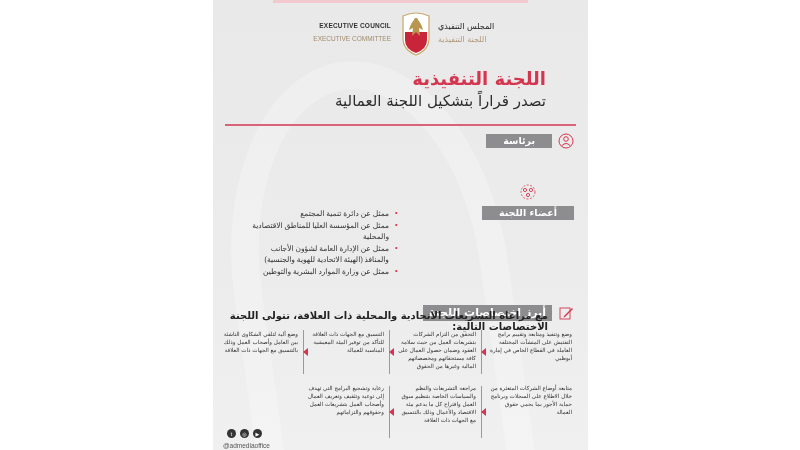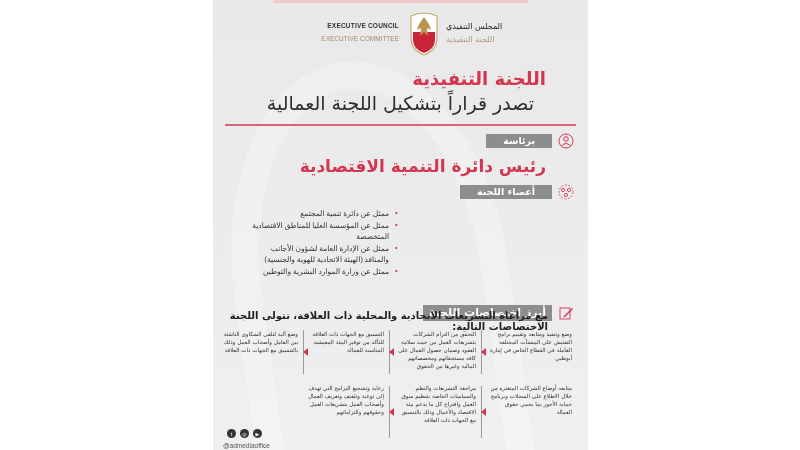--- a/index.html
+++ b/index.html
@@ -11,31 +11,31 @@
       position: absolute; left: 213px; top: 0; width: 375px; height: 450px;
       background: linear-gradient(180deg, #e9e9ea 0%, #ececed 60%, #f0f0f1 100%);
       overflow: hidden; direction: rtl;
     }
     .poster::before {
       content: ""; position: absolute; left: 20px; top: 60px; width: 220px; height: 380px;
       border: 28px solid rgba(255,255,255,0.25); border-radius: 50% 50% 0 0;
       transform: rotate(-8deg);
     }
     .top-pink { position: absolute; top: 0; left: 60px; right: 60px; height: 3px; background: #f1c9cf; }
-    .header { position: absolute; top: 10px; left: 8px; right: 0; height: 50px; direction: ltr; padding-left: 40px; }
+    .header { position: absolute; top: 10px; left: 0; right: 0; height: 50px; direction: ltr; padding-left: 40px; }
     .en-block { position: absolute; left: 88px; top: 12px; text-align: right; width: 90px; }
     .en1 { font-family: "Liberation Sans", sans-serif; font-size: 6.5px; font-weight: bold; color: #333; letter-spacing: 0.2px; }
     .en2 { font-family: "Liberation Sans", sans-serif; font-size: 6.5px; color: #a08a6a; margin-top: 6px; }
     .emblem { position: absolute; left: 187px; top: 0; width: 32px; height: 46px; }
     .ar-block { position: absolute; left: 225px; top: 12px; width: 80px; text-align: left; direction: rtl; }
     .ar1 { font-size: 8px; color: #222; }
     .ar2 { font-size: 8px; color: #b09a7a; margin-top: 4px; }
 
     .title { position: absolute; right: 42px; top: 68px; font-size: 18px; font-weight: bold; color: #d4364f; }
-    .subtitle { position: absolute; right: 54px; top: 92px; font-size: 19px; color: #2d2d2d; }
+    .subtitle { position: absolute; right: 42px; top: 92px; font-size: 15px; color: #2d2d2d; }
     .rule { position: absolute; left: 12px; right: 12px; top: 124px; height: 2px; background: #d86478; }
 
     .sec-row { position: absolute; right: 14px; display: flex; align-items: center; gap: 6px; }
     .sec-icon { width: 16px; height: 16px; display: inline-flex; align-items: center; justify-content: center; }
     .sec-label { background: #8d8d8f; color: #fff; font-size: 9.5px; font-weight: bold; padding: 1px 17px 2px; }
     .sec-label.big { font-size: 11px; padding: 1px 6px 2px; }
     .chair { position: absolute; right: 42px; top: 156px; font-size: 17px; font-weight: bold; color: #d4364f; }
 
     .members { position: absolute; top: 208px; font-size: 7.5px; color: #333; line-height: 11.5px; list-style: none; margin: 0; padding: 0; }
     .members li { position: relative; padding-right: 9px; font-family: Liberation Serif, serif; }
@@ -84,37 +84,36 @@
   <div class="sec-row" style="top:133px;">
     <span class="sec-icon">
       <svg width="16" height="16" viewBox="0 0 16 16">
           <circle cx="8" cy="8" r="7" fill="none" stroke="#d4364f" stroke-width="1"></circle>
           <circle cx="8" cy="6" r="2.3" fill="none" stroke="#d4364f" stroke-width="1"></circle>
           <path d="M4 12.5 Q8 8.5 12 12.5" fill="none" stroke="#d4364f" stroke-width="1"></path>
         </svg>
     </span>
     <span class="sec-label">برئاسة</span>
   </div>
-  <div class="chair">رئيس دائرة التنمية الاقتصادية</div>
 
-  <div class="sec-row" style="top:184px;">
+  <div class="sec-row" style="top:184px;flex-direction:column;">
     <span class="sec-icon">
       <svg width="16" height="16" viewBox="0 0 16 16">
           <circle cx="8" cy="8" r="7" fill="none" stroke="#d4364f" stroke-width="0.8" stroke-dasharray="2 1.5"></circle>
           <circle cx="5" cy="6" r="1.6" fill="none" stroke="#d4364f" stroke-width="0.9"></circle>
           <circle cx="11" cy="6" r="1.6" fill="none" stroke="#d4364f" stroke-width="0.9"></circle>
           <circle cx="8" cy="11" r="1.6" fill="none" stroke="#d4364f" stroke-width="0.9"></circle>
         </svg>
     </span>
     <span class="sec-label">أعضاء اللجنة</span>
   </div>
 
   <ul class="members col2">
     <li>ممثل عن دائرة تنمية المجتمع</li>
-    <li>ممثل عن المؤسسة العليا للمناطق الاقتصادية المتخصصة</li>
+    <li>ممثل عن المؤسسة العليا للمناطق الاقتصادية والمحلية</li>
     <li>ممثل عن الإدارة العامة لشؤون الأجانب والمنافذ (الهيئة الاتحادية للهوية والجنسية)</li>
     <li>ممثل عن وزارة الموارد البشرية والتوطين</li>
   </ul>
 
   <div class="sec-row" style="top:305px;">
     <span class="sec-icon">
       <svg width="16" height="16" viewBox="0 0 16 16">
           <rect x="2" y="3" width="10" height="11" fill="none" stroke="#d4364f" stroke-width="0.9"></rect>
           <path d="M6 11 L14 3 L15 4 L7 12 L5.5 12.5 Z" fill="#d4364f"></path>
         </svg>

